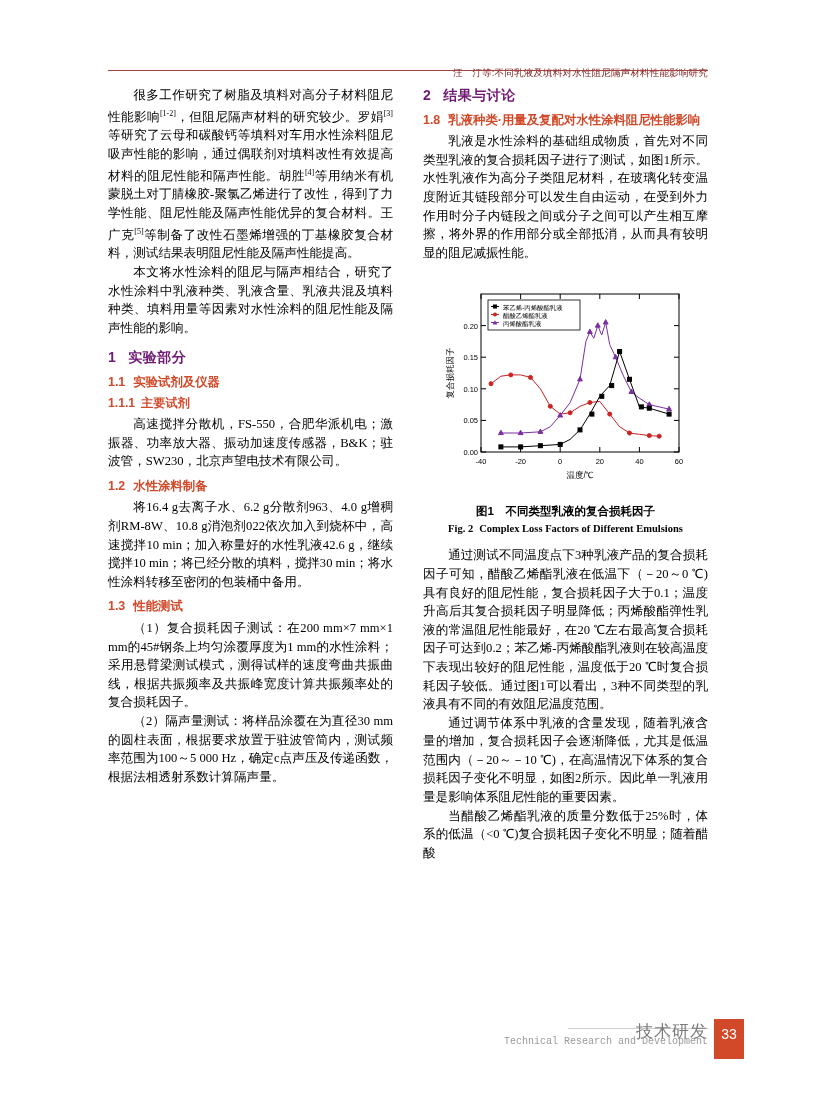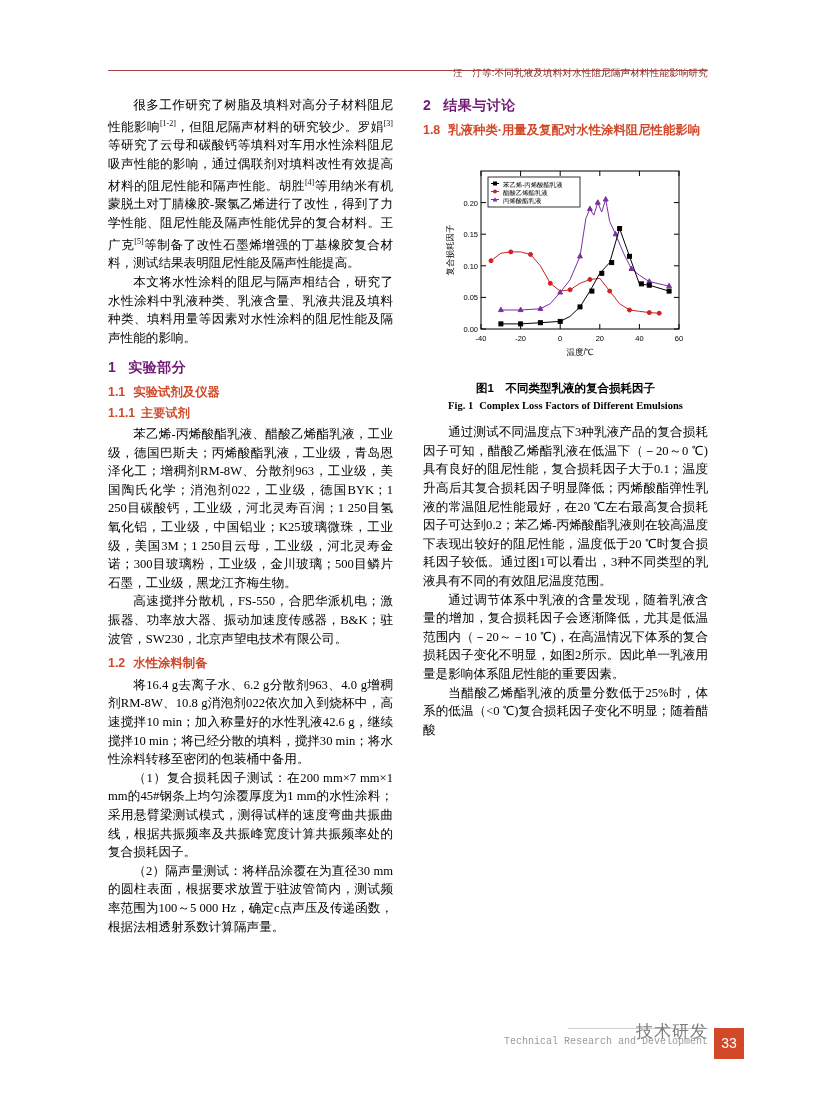--- a/index.html
+++ b/index.html
@@ -44,21 +44,20 @@
     background: #a8423f;
   }
   
   .col {
     position: absolute;
     top: 86px;
     width: 285px;
     font-size: 12.6px;
     line-height: 18.6px;
     text-align: justify;
-    margin-top: 10px;
   }
   .col-left { left: 108px; }
   .col-right { left: 423px; }
 
   p {
     margin: 0 0 0 0;
     text-indent: 2em;
   }
 
   
@@ -145,21 +144,21 @@
     bottom: 52px;
     font-size: 10px;
     color: #9a9a9a;
     font-family: Liberation Mono, monospace;
   }
   .page-num {
     position: absolute;
     right: 72px;
     bottom: 40px;
     width: 30px;
-    height: 31px;
+    height: 40px;
     background: #d2492a;
     color: #fff;
     font-family: "Liberation Sans", sans-serif;
     font-size: 14px;
     text-align: center;
     line-height: 30px;
   }
   .footer-rule {
     position: absolute;
     right: 108px;
@@ -193,46 +192,49 @@
     </div>
 
     <div class="h2">
       <span class="num">1.1</span><span>实验试剂及仪器</span>
     </div>
 
     <div class="h3">
       <span class="num">1.1.1</span><span>主要试剂</span>
     </div>
 
-    <p>苯乙烯-丙烯酸酯乳液、醋酸乙烯酯乳液，工业级，德国巴斯夫；丙烯酸酯乳液，工业级，青岛恩泽化工；增稠剂RM-8W、分散剂963，工业级，美国陶氏化学；消泡剂022，工业级，德国BYK；1 250目碳酸钙，工业级，河北灵寿百润；1 250目氢氧化铝，工业级，中国铝业；K25玻璃微珠，工业级，美国3M；1 250目云母，工业级，河北灵寿金诺；300目玻璃粉，工业级，金川玻璃；500目鳞片石墨，工业级，黑龙江齐梅生物。</p>
 
 
     <p>高速搅拌分散机，FS-550，合肥华派机电；激振器、功率放大器、振动加速度传感器，B&amp;K；驻波管，SW230，北京声望电技术有限公司。</p>
 
     <div class="h2">
       <span class="num">1.2</span><span>水性涂料制备</span>
     </div>
 
     <p>将16.4 g去离子水、6.2 g分散剂963、4.0 g增稠剂RM-8W、10.8 g消泡剂022依次加入到烧杯中，高速搅拌10 min；加入称量好的水性乳液42.6 g，继续搅拌10 min；将已经分散的填料，搅拌30 min；将水性涂料转移至密闭的包装桶中备用。</p>
 
+    <div class="h2">
+      <span class="num">1.3</span><span>性能测试</span>
+    </div>
 
     <p>（1）复合损耗因子测试：在200 mm×7 mm×1 mm的45#钢条上均匀涂覆厚度为1 mm的水性涂料；采用悬臂梁测试模式，测得试样的速度弯曲共振曲线，根据共振频率及共振峰宽度计算共振频率处的复合损耗因子。</p>
     <p>（2）隔声量测试：将样品涂覆在为直径30 mm的圆柱表面，根据要求放置于驻波管简内，测试频率范围为100～5 000 Hz，确定с点声压及传递函数，根据法相透射系数计算隔声量。</p>
   </div>
 
   <div class="col col-right">
 
     <div class="h1" style="margin-top:0">
       <span class="num">2</span><span>结果与讨论</span>
     </div>
 
     <div class="h2">
       <span class="num">1.8</span><span>乳液种类·用量及复配对水性涂料阻尼性能影响</span>
     </div>
 
+    <p>乳液是水性涂料的基础组成物质，首先对不同类型乳液的复合损耗因子进行了测试，如图1所示。水性乳液作为高分子类阻尼材料，在玻璃化转变温度附近其链段部分可以发生自由运动，在受到外力作用时分子内链段之间或分子之间可以产生相互摩擦，将外界的作用部分或全部抵消，从而具有较明显的阻尼减振性能。</p>
 
     <div class="figure-box">
       <div class="chart-frame">
         <svg width="252" height="208" viewBox="0 0 252 208">
 
           <rect x="40" y="8" width="198" height="158" fill="none" stroke="#000" stroke-width="1"></rect>
 
           <g stroke="#000" stroke-width="1">
             <line x1="40" y1="166" x2="45" y2="166"></line>
             <line x1="40" y1="134.4" x2="45" y2="134.4"></line>
@@ -336,21 +338,21 @@
             <text x="62" y="31.5" font-size="6.4" fill="#000">醋酸乙烯酯乳液</text>
             <polygon points="54,34.2 56.4,38.6 51.6,38.6" fill="#7a2fa0"></polygon>
             <line x1="50" y1="36.5" x2="58" y2="36.5" stroke="#7a2fa0" stroke-width="1"></line>
             <text x="62" y="39.5" font-size="6.4" fill="#000">丙烯酸酯乳液</text>
           </g>
         </svg>
       </div>
 
       <div class="fig-caption">图1　不同类型乳液的复合损耗因子</div>
       <div class="fig-caption-en">
-        <span class="lbl">Fig. 1</span><span>Complex Loss Factors of Different Emulsions</span>
+        <span class="lbl">Fig. 2</span><span>Complex Loss Factors of Different Emulsions</span>
       </div>
     </div>
 
     <p>通过测试不同温度点下3种乳液产品的复合损耗因子可知，醋酸乙烯酯乳液在低温下（－20～0 ℃)具有良好的阻尼性能，复合损耗因子大于0.1；温度升高后其复合损耗因子明显降低；丙烯酸酯弹性乳液的常温阻尼性能最好，在20 ℃左右最高复合损耗因子可达到0.2；苯乙烯-丙烯酸酯乳液则在较高温度下表现出较好的阻尼性能，温度低于20 ℃时复合损耗因子较低。通过图1可以看出，3种不同类型的乳液具有不同的有效阻尼温度范围。</p>
     <p>通过调节体系中乳液的含量发现，随着乳液含量的增加，复合损耗因子会逐渐降低，尤其是低温范围内（－20～－10 ℃)，在高温情况下体系的复合损耗因子变化不明显，如图2所示。因此单一乳液用量是影响体系阻尼性能的重要因素。</p>
     <p>当醋酸乙烯酯乳液的质量分数低于25%时，体系的低温（&lt;0 ℃)复合损耗因子变化不明显；随着醋酸</p>
   </div>
 
   <div class="footer-rule"></div>
   <div class="footer-cn">技术研发</div>

